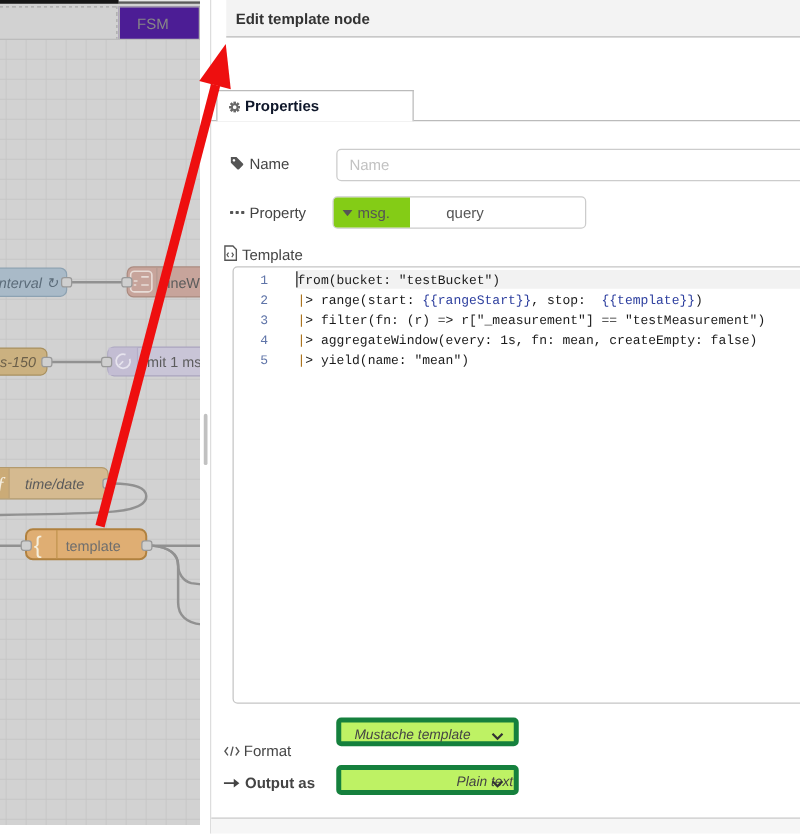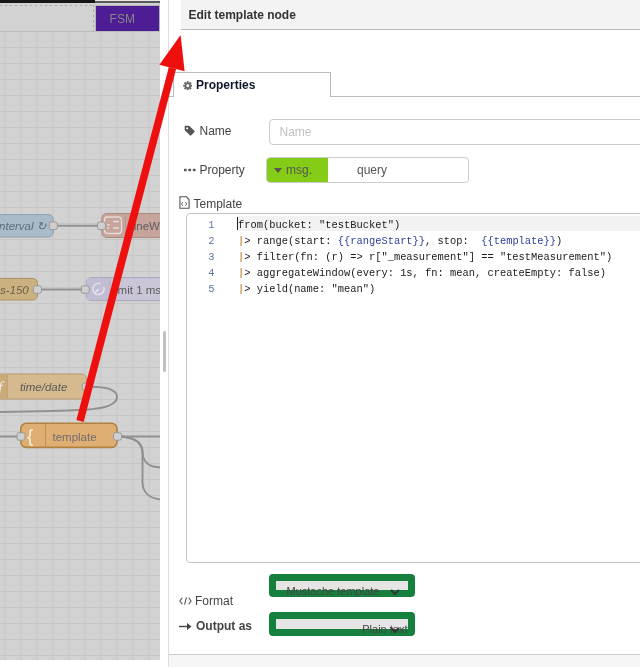--- a/index.html
+++ b/index.html
@@ -36,22 +36,22 @@
 #typedinput{position:absolute;left:97.5px;top:157px;width:203px;height:26px;border:1px solid #ccc;border-radius:4px;box-sizing:border-box;background:#fff;font-size:12px;color:#555;}
 #tiseg{position:absolute;left:0;top:0;width:61px;height:24px;background:#84cc16;border-radius:3px 0 0 3px;line-height:24px;}
 #tiquery{position:absolute;left:67px;top:0;line-height:24px;color:#555;margin-left:23px;}
 #editor{position:absolute;left:17px;top:213px;width:470px;height:349.5px;border:1px solid #c5c5c5;border-radius:4px;box-sizing:border-box;background:#fff;overflow:hidden;}
 #activeline{position:absolute;left:51px;top:2px;right:0;height:15px;background:#f2f2f2;}
 #cursor{position:absolute;left:50px;top:3px;width:1.5px;height:13px;background:#222;}
 #gutter{position:absolute;left:0;top:2.5px;width:28px;text-align:right;font-family:"Liberation Mono",monospace;font-size:10.4px;line-height:16px;color:#5f74a8;}
 #code{position:absolute;left:51.5px;top:2.5px;font-family:"Liberation Mono",monospace;font-size:10.4px;line-height:16px;color:#1a1a1a;white-space:pre;}
 .pipe{color:#a5680b;}
 .mst{color:#2c3e9e;}
-.sel{position:absolute;left:100px;width:146px;height:23.5px;border:7px solid #15803d;border-radius:4px;box-sizing:border-box;background:#e5e5e5;
- font-size:11px;color:#444;line-height:21.5px;padding-left:11px;}
+.sel{position:absolute;left:100px;width:146px;height:23.5px;border:4px solid #15803d;border-radius:4px;box-sizing:border-box;background:#bef264;
+ font-size:11px;color:#444;line-height:21.5px;padding-left:11px;font-style:italic;}
 .chev{position:absolute;right:8px;top:7px;}
 #footer{position:absolute;left:0;top:654px;width:100%;height:13px;background:#f6f6f6;border-top:1px solid #ccc;box-sizing:border-box;}
 #arrowsvg{position:absolute;left:0;top:0;pointer-events:none;}
 </style>
 </head>
 <body>
 <div id="root">
   <div id="canvas"></div>
   <div id="tabstrip"></div>
   <div id="dashtab"></div>

